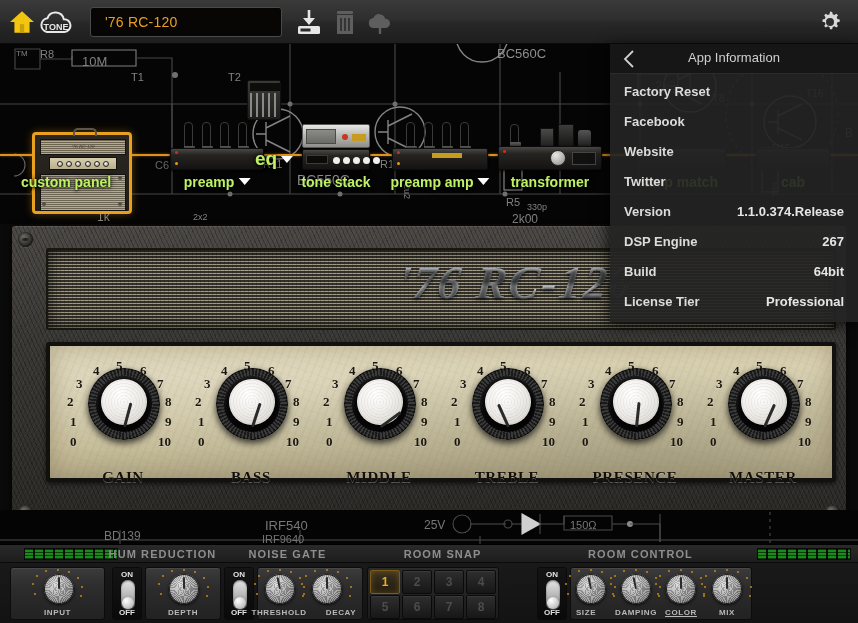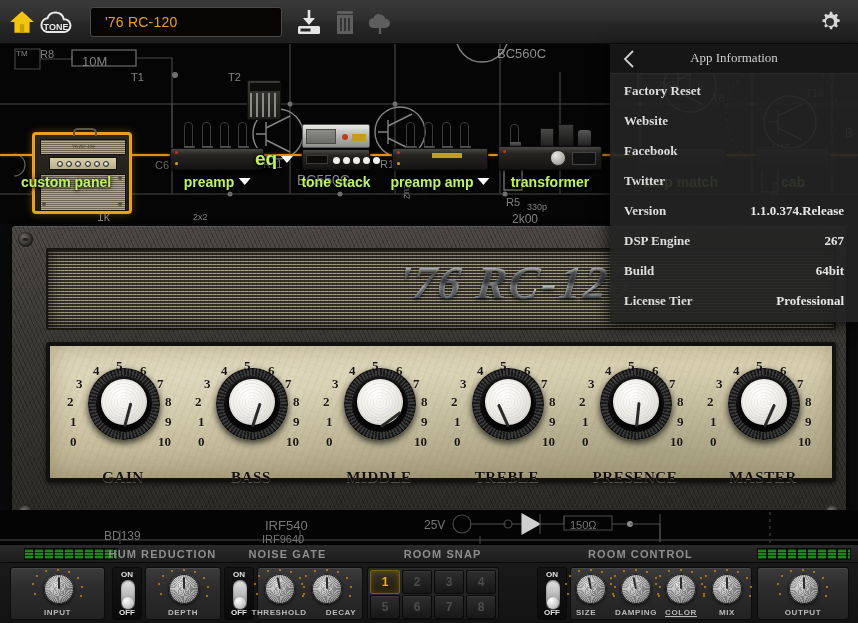--- a/index.html
+++ b/index.html
@@ -195,21 +195,21 @@
   .snap{ flex:1; display:flex; align-items:center; justify-content:center;
     font-size:12px; font-weight:bold; color:#4c4c4c; border-radius:2px;
     background:linear-gradient(to bottom,#2e2e2e,#171717); border:1px solid #0a0a0a;
     box-shadow:inset 0 1px 0 rgba(255,255,255,.06); cursor:pointer; }
   .snap.active{ color:#e8b020; border:1px solid #7a5c14;
     background:linear-gradient(to bottom,#3a3222,#221c10);
     box-shadow:inset 0 0 6px rgba(232,176,32,.28); }
 
   
   .info-panel{ position:absolute; right:0; top:44px; width:248px; z-index:60;
-    box-shadow:-2px 3px 14px rgba(0,0,0,.75);font-family:Liberation Serif, serif; }
+    box-shadow:-2px 3px 14px rgba(0,0,0,.75); }
   .info-head{ position:relative; height:30px; background:#161616;
     border-bottom:1px solid #2c2c2c; }
   .info-back{ position:absolute; left:10px; top:4px; width:20px; height:22px; cursor:pointer; }
   .info-title{ position:absolute; left:0; top:6px; width:100%; text-align:center;
     font-size:13px; color:#cfcfcf; }
   .info-body{ background:rgba(36,36,36,.93); padding:2px 0 6px; }
   .info-row{ position:relative; height:30px; padding:0 14px; display:flex; align-items:center;
     justify-content:space-between; cursor:pointer; }
   .info-k{ font-size:13px; font-weight:bold; color:#dcdcdc; }
   .info-v{ font-size:13px; font-weight:bold; color:#e6e6e6; }
@@ -779,37 +779,20 @@
           <i style="left:45px;top:8px"></i>
           <i style="left:49px;top:17px"></i>
           <i style="left:48px;top:26px"></i>
         </div>
       <div class="fknob" id="k-mix" style="left:141px;">
           <span class="p" style="transform: rotate(0deg);"></span>
         </div>
       <div class="flabel" style="left:126px;width:60px;">MIX</div>
     </div>
 
-    <div class="fgroup" style="left:757px;width:92px;">
-      <div class="fring" style="left:19px;">
-          <i style="left:2px;top:24px"></i>
-          <i style="left:0px;top:14px"></i>
-          <i style="left:4px;top:6px"></i>
-          <i style="left:13px;top:1px"></i>
-          <i style="left:25px;top:0px"></i>
-          <i style="left:36px;top:2px"></i>
-          <i style="left:45px;top:8px"></i>
-          <i style="left:49px;top:17px"></i>
-          <i style="left:48px;top:26px"></i>
-        </div>
-      <div class="fknob" id="k-output" style="left:31px;">
-          <span class="p" style="transform: rotate(0deg);"></span>
-        </div>
-      <div class="flabel">OUTPUT</div>
-    </div>
   </div>
 
   <div class="topbar">
     <svg class="home-icon" viewBox="0 0 24 22">
       <path d="M12 1 L23 11 H19 V21 H5 V11 H1 Z" fill="#f2c511"></path>
       <rect x="10" y="13" width="4" height="8" fill="#c7a00c"></rect>
     </svg>
     <svg class="tone-icon" viewBox="0 0 36 25">
       <path d="M9 22 a7 7 0 0 1 0.5 -13.8 a8.5 8.5 0 0 1 16.3 1 a6.2 6.2 0 0 1 0.6 12.8 Z" fill="none" stroke="#e8e8e8" stroke-width="2"></path>
       <text x="18" y="20" font-size="9" font-weight="bold" fill="#e8e8e8" text-anchor="middle" font-family="Liberation Sans, sans-serif">TONE</text>
@@ -848,25 +831,25 @@
         <path d="M13 3 L5 11 L13 19" fill="none" stroke="#cfcfcf" stroke-width="1.8"></path>
       </svg>
       <div class="info-title">App Information</div>
     </div>
     <div class="info-body" id="info-host">
         <div class="info-row">
           <span class="info-k">Factory Reset</span>
           <span class="info-v"></span>
         </div>
         <div class="info-row">
+          <span class="info-k">Facebook</span>
+          <span class="info-v"></span>
+        </div>
+        <div class="info-row">
           <span class="info-k">Website</span>
-          <span class="info-v"></span>
-        </div>
-        <div class="info-row">
-          <span class="info-k">Facebook</span>
           <span class="info-v"></span>
         </div>
         <div class="info-row">
           <span class="info-k">Twitter</span>
           <span class="info-v"></span>
         </div>
         <div class="info-row">
           <span class="info-k">Version</span>
           <span class="info-v">1.1.0.374.Release</span>
         </div>

